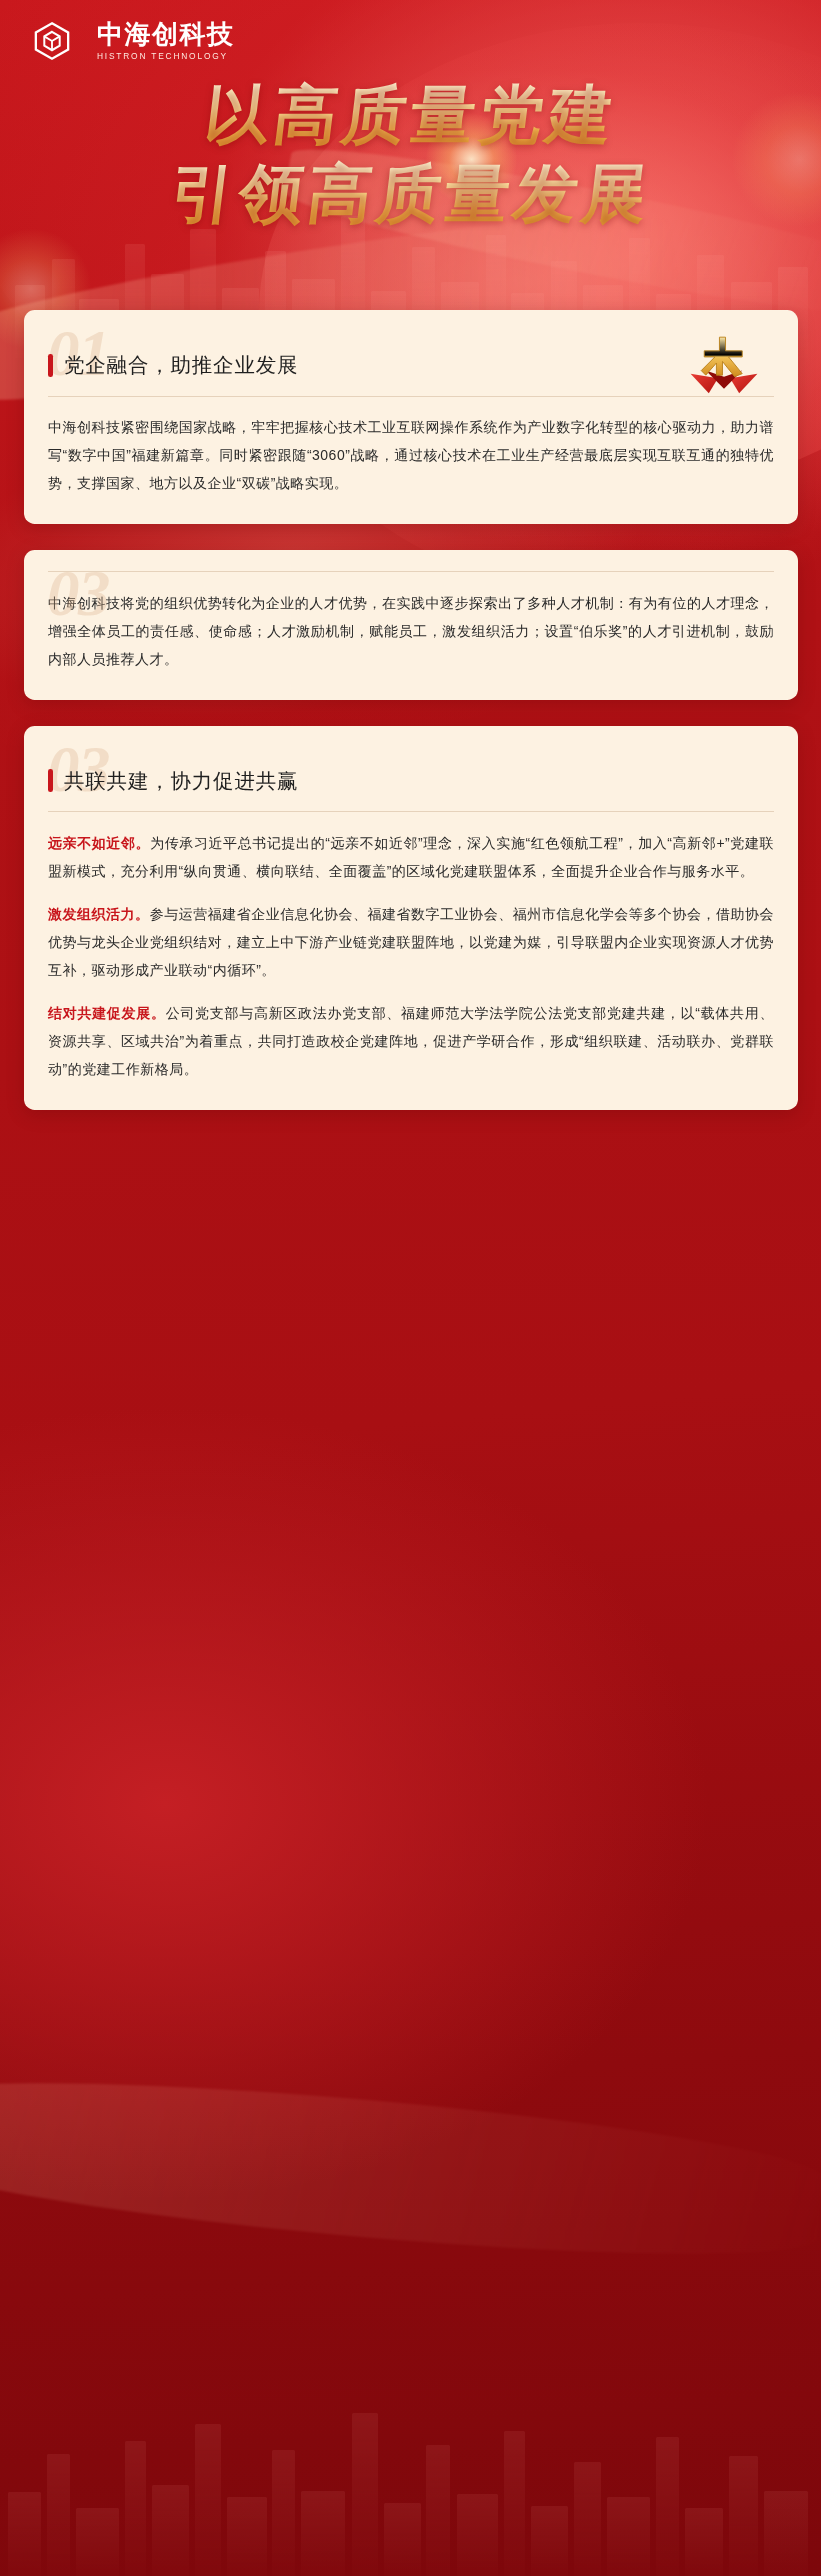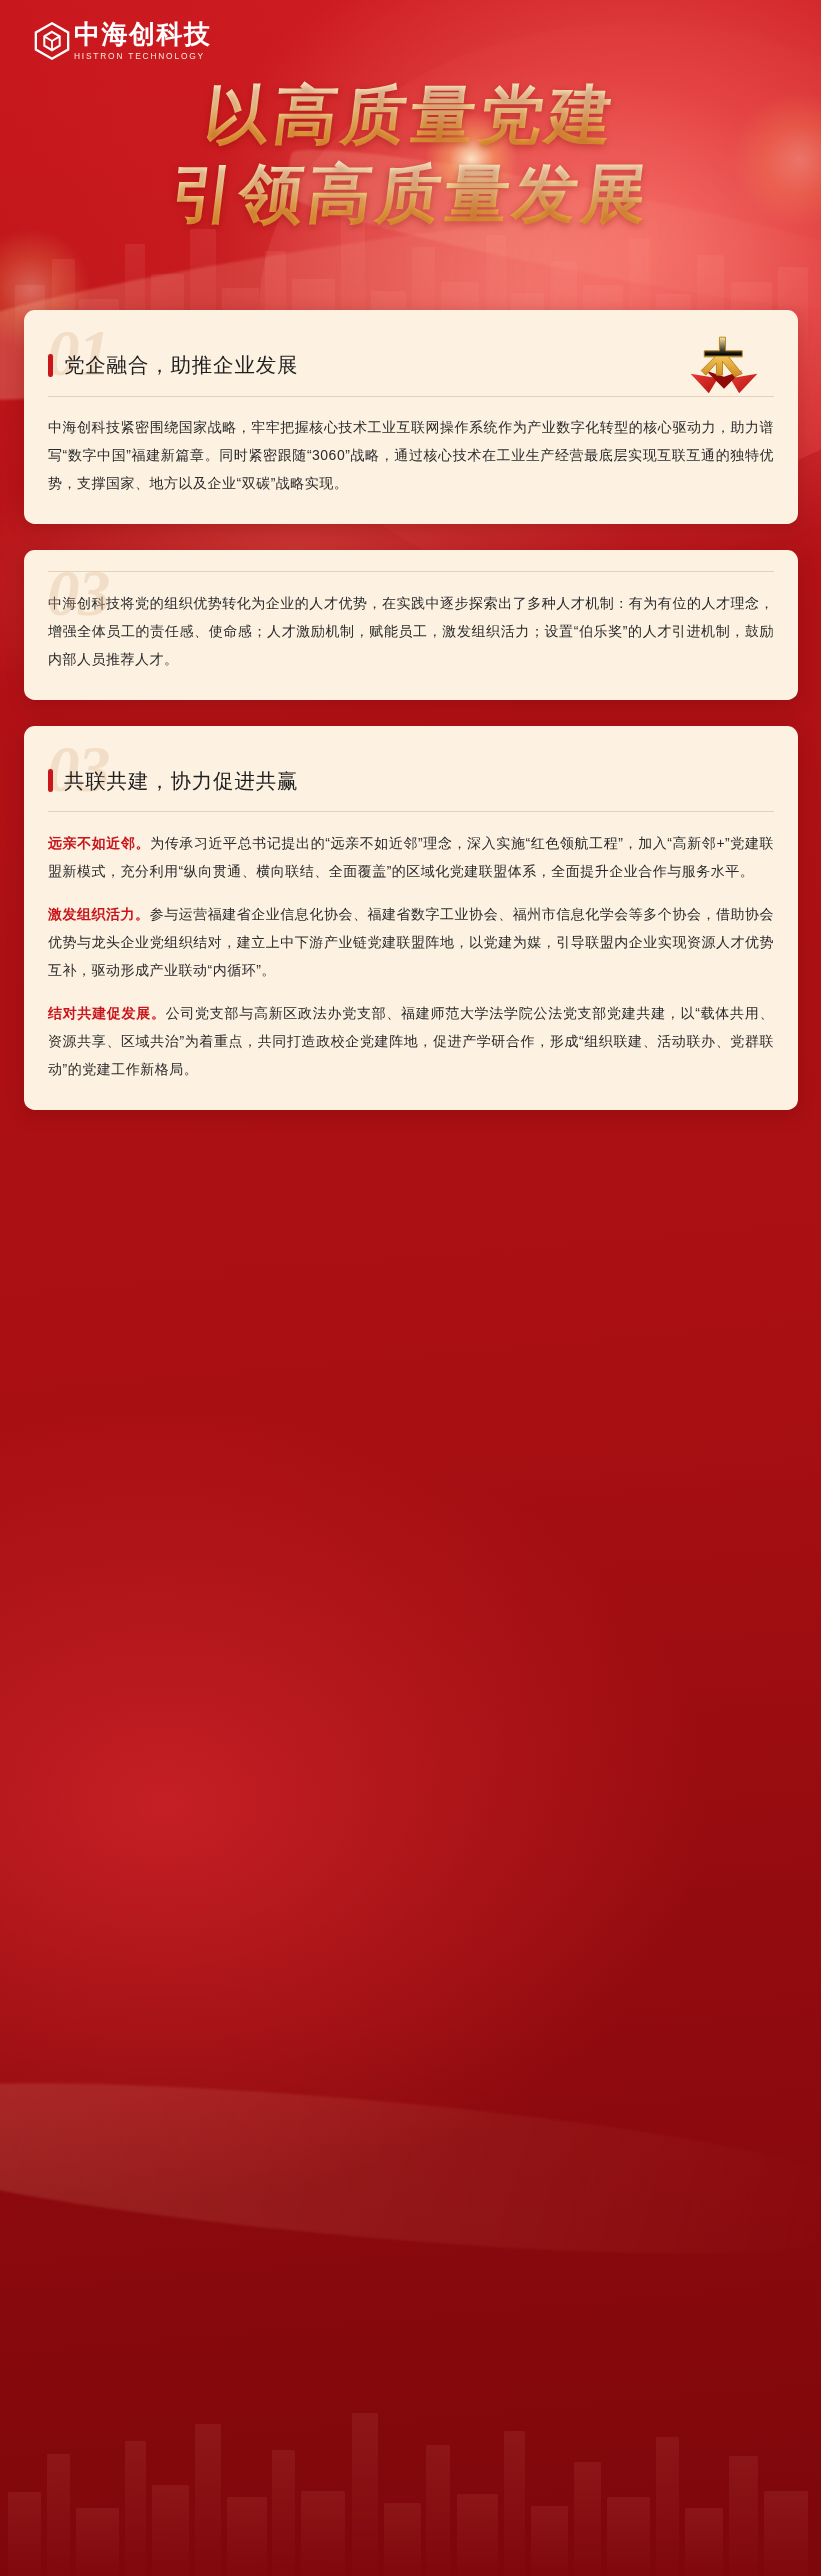--- a/index.html
+++ b/index.html
@@ -71,21 +71,21 @@
     bottom: 0;
     background: linear-gradient(180deg, rgba(255,160,150,0.30), rgba(255,120,110,0.05));
     border-radius: 1.5px 1.5px 0 0;
   }
   
   .logo-row {
     position: absolute;
     left: 32px; top: 21px;
     display: flex;
     align-items: center;
-    gap: 2px;
+    gap: 25px;
     z-index: 6;
   }
   .logo-mark { width: 40px; height: 40px; position: relative; }
   .logo-text-cn {
     font-size: 26px;
     font-weight: bold;
     color: #ffffff;
     letter-spacing: 1.5px;
     line-height: 1.05;
   }

